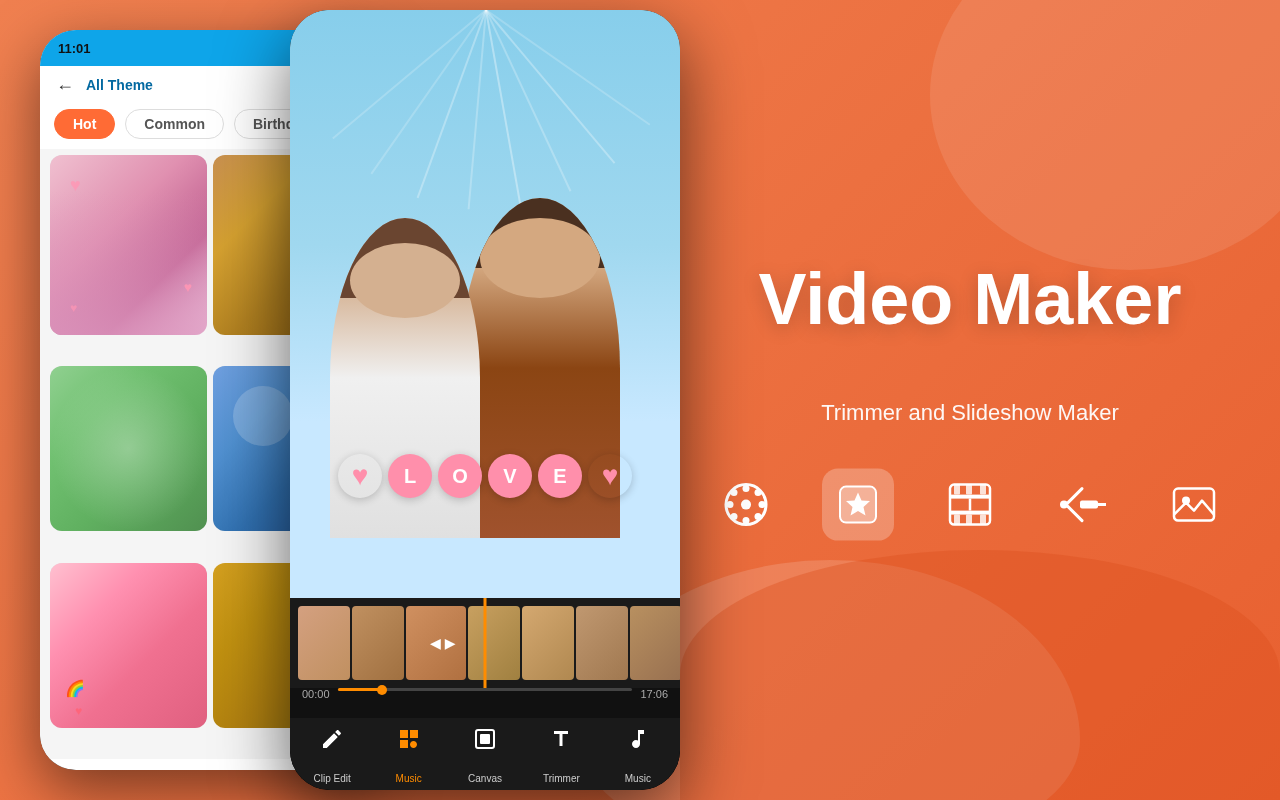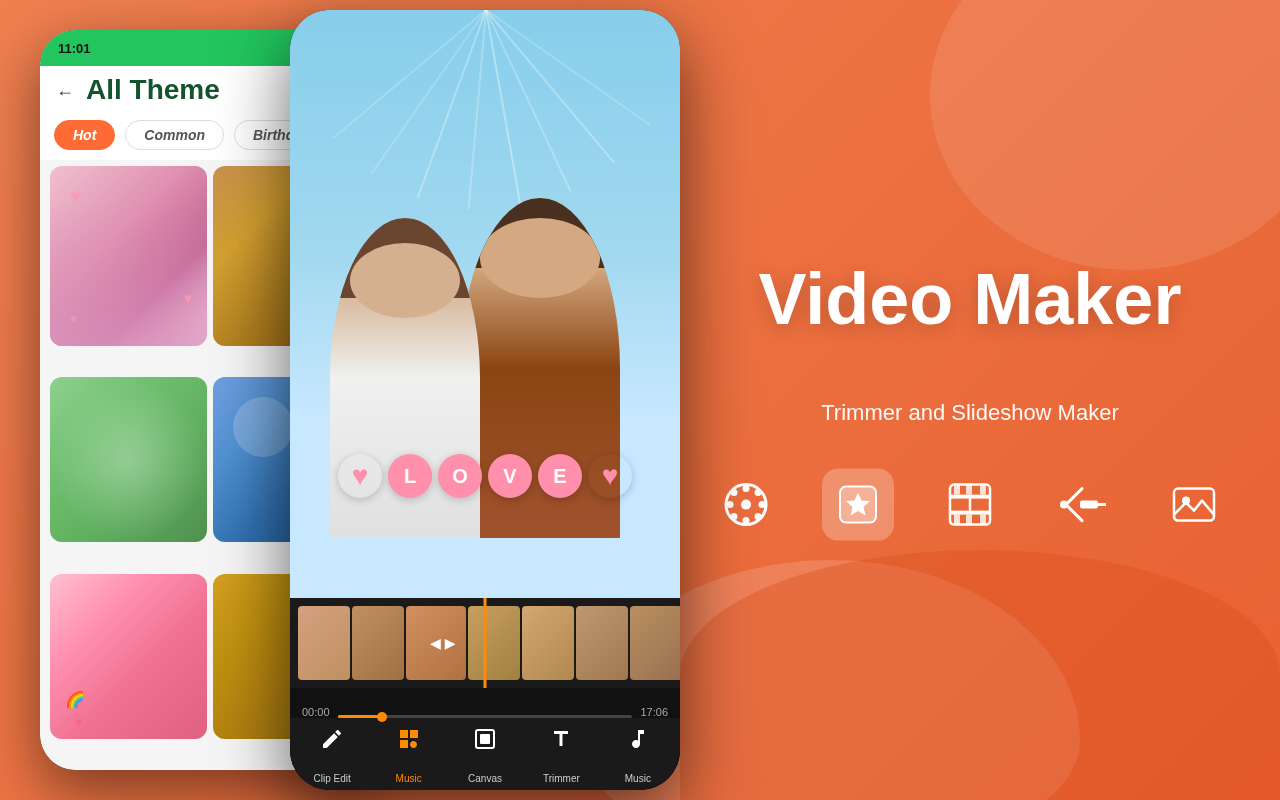--- a/index.html
+++ b/index.html
@@ -66,21 +66,21 @@
       left: 0;
       right: 0;
       bottom: 0;
       background: #fff;
       border-radius: 34px;
       overflow: hidden;
     }
     
     .status-bar {
       height: 36px;
-      background: #22c55e;
+      background: #0ea5e9;
       display: flex;
       align-items: center;
       justify-content: space-between;
       padding: 0 18px;
     }
     .status-time {
       font-size: 13px;
       font-weight: 700;
       color: #111;
     }
@@ -97,42 +97,41 @@
       padding: 8px 16px 6px;
       background: #fff;
     }
     .back-btn {
       font-size: 18px;
       color: #333;
       margin-right: 12px;
       cursor: pointer;
     }
     .top-bar-title {
-      font-size: 28px;
+      font-size: 14px;
       font-weight: 700;
-      color: #14532d;
+      color: #0369a1;
       text-align: right;
     }
     
     .filter-tabs {
       display: flex;
       gap: 10px;
       padding: 8px 14px 10px;
       background: #fff;
     }
     .tab-btn {
       padding: 6px 18px;
       border-radius: 20px;
       font-size: 14px;
       font-weight: 600;
       border: 1.5px solid #ddd;
       cursor: pointer;
       color: #555;
       background: #fff;
-      font-style: italic;
     }
     .tab-btn.active {
       background: #FF6B35;
       border-color: #FF6B35;
       color: #fff;
     }
     
     .theme-grid {
       display: grid;
       grid-template-columns: 1fr 1fr;
@@ -278,21 +277,21 @@
       width: 3px;
       background: #FF8C00;
       z-index: 5;
       transform: translateX(-50%);
     }
     
     .progress-bar-area {
       height: 30px;
       background: #111;
       display: flex;
-      align-items: flex-end;
+      align-items: flex-start;
       padding: 0 12px;
       gap: 8px;
     }
     .time-label {
       font-size: 11px;
       color: #aaa;
       white-space: nowrap;
     }
     .progress-track {
       flex: 1;

